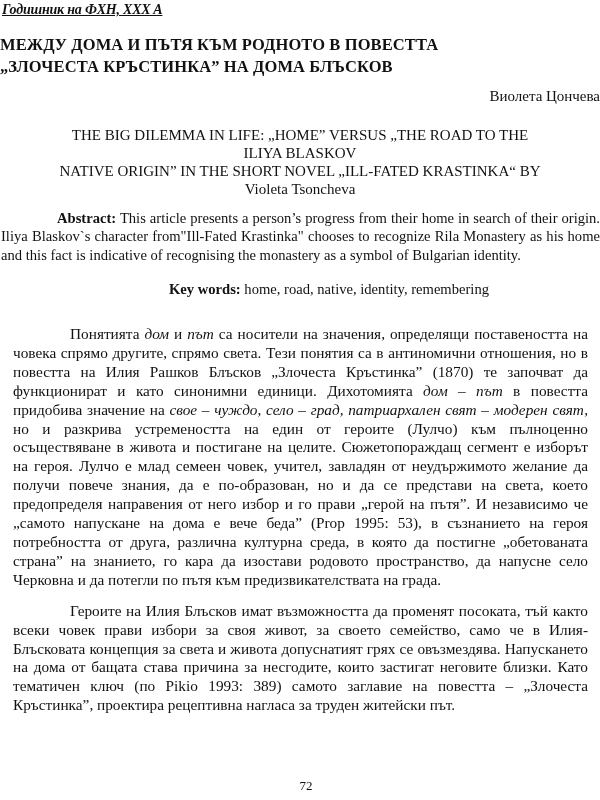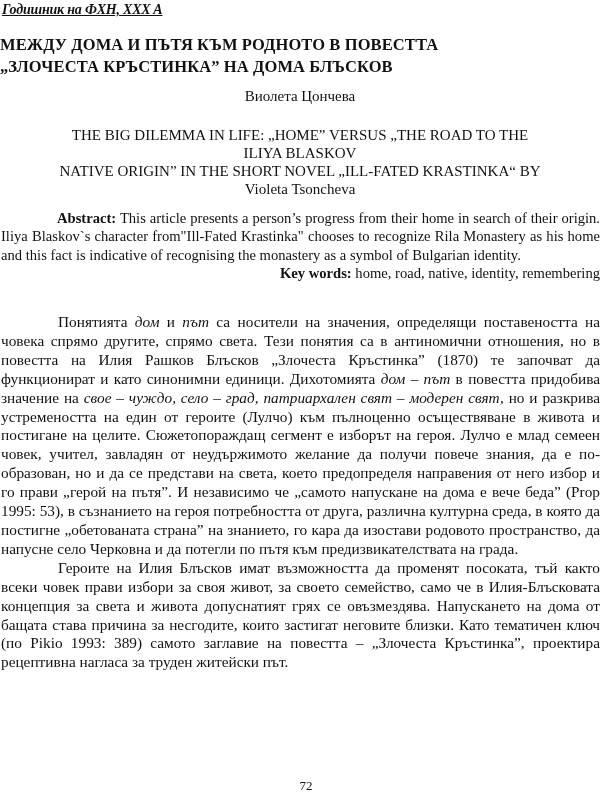--- a/index.html
+++ b/index.html
@@ -2,32 +2,32 @@
 <html><head>
 <meta charset="utf-8">
 <style>
   html, body { margin:0; padding:0; background:#ffffff; }
   body { width:600px; height:800px; overflow:hidden; position:relative;
          font-family:"Liberation Serif", "DejaVu Serif", serif; color:#111; }
   .running-head { position:absolute; left:2px; top:2px; font-size:14px; font-weight:bold;
          font-style:italic; text-decoration:underline; letter-spacing:-0.2px; }
   .title-bg { position:absolute; left:0; right:16px; top:34px; text-align:left;
          font-weight:bold; font-size:16.5px; line-height:22px; letter-spacing:0.1px; }
-  .author-bg { position:absolute; left:0; right:0; top:88px; text-align:center; font-size:15px; }
+  .author-bg { position:absolute; left:0; right:0; top:88px; text-align:right; font-size:15px; }
   .title-en { position:absolute; left:0; right:0; top:126px; text-align:center;
          font-size:15px; line-height:18px; }
   .author-en { display:block; }
   .abstract { position:absolute; left:1px; right:0; top:209px; font-size:14.6px;
          line-height:18.4px; text-align:justify; }
   .abstract .label { font-weight:bold; }
   .indent { display:inline-block; width:56px; }
-  .keywords { display:block; padding-left:57px; text-align:right; }
+  .keywords { display:block; padding-left:57px; text-align:center;margin-top:16px; }
   .body-text { position:absolute; left:1px; right:0; top:313px; font-size:15.3px;
          line-height:18.9px; text-align:justify; }
-  .body-text p { margin:0; text-indent:57px; text-align:justify; }
+  .body-text p { margin:12px; text-indent:57px; text-align:justify; }
   .page-number { position:absolute; left:0; right:0; top:778px; text-align:center; font-size:13px;margin-left:12px; }
   em { font-style:italic; }
 </style>
 </head>
 <body>
 
 <div class="running-head">Годишник на ФХН, XXX A</div>
 
 <div class="title-bg">
   <div>МЕЖДУ ДОМА И ПЪТЯ КЪМ РОДНОТО В ПОВЕСТТА</div>

